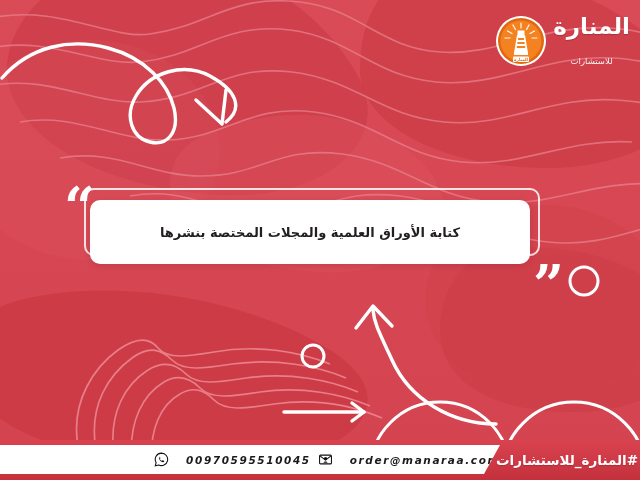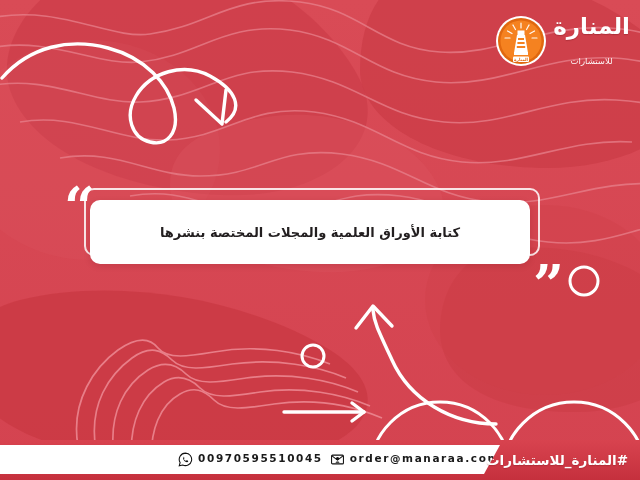--- a/index.html
+++ b/index.html
@@ -77,29 +77,29 @@
     position:absolute;left:0;top:5px;height:29px;width:500px;
     background:#ffffff;
     clip-path:polygon(0 0, 100% 0, calc(100% - 16px) 100%, 0 100%);
     display:flex;align-items:center;
   }
   .contact-row{
     display:flex;flex-direction:row;align-items:center;
     gap:7px;padding-left:8px;direction:ltr;
     height:100%;
   }
-  .contact-item{display:flex;gap:5px;}
+  .contact-item{display:flex;align-items:center;gap:17px;font-style:italic;}
   .contact-text{
     font-size:10.5px;font-weight:bold;color:#1a1a1a;
     letter-spacing:1.6px;white-space:nowrap;
     font-family:"DejaVu Sans","Liberation Sans",sans-serif;
   }
   .ic{display:block;}
   .hashtag{
-    position:absolute;right:12px;top:0;height:40px;
+    position:absolute;right:2px;top:0;height:40px;
     display:flex;align-items:center;
     font-size:13.5px;font-weight:bold;color:#ffffff;
     direction:rtl;white-space:nowrap;
     text-shadow:0 1px 1px rgba(120,20,30,.3);
   }
 </style>
 </head>
 <body>
 
 <div id="canvas">

